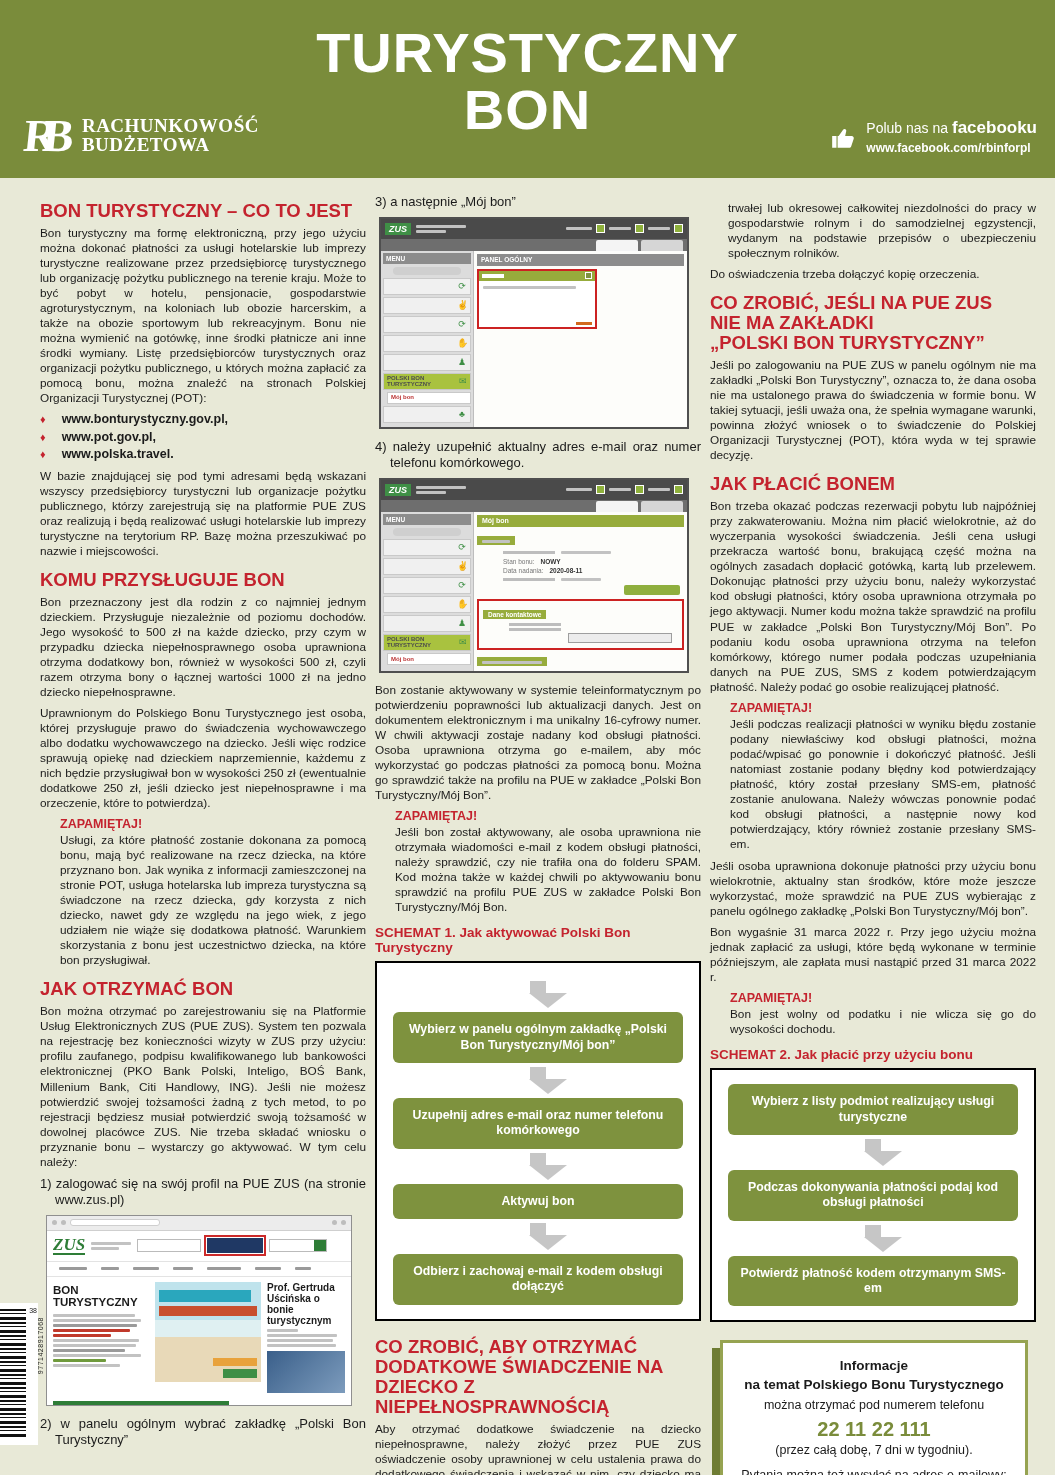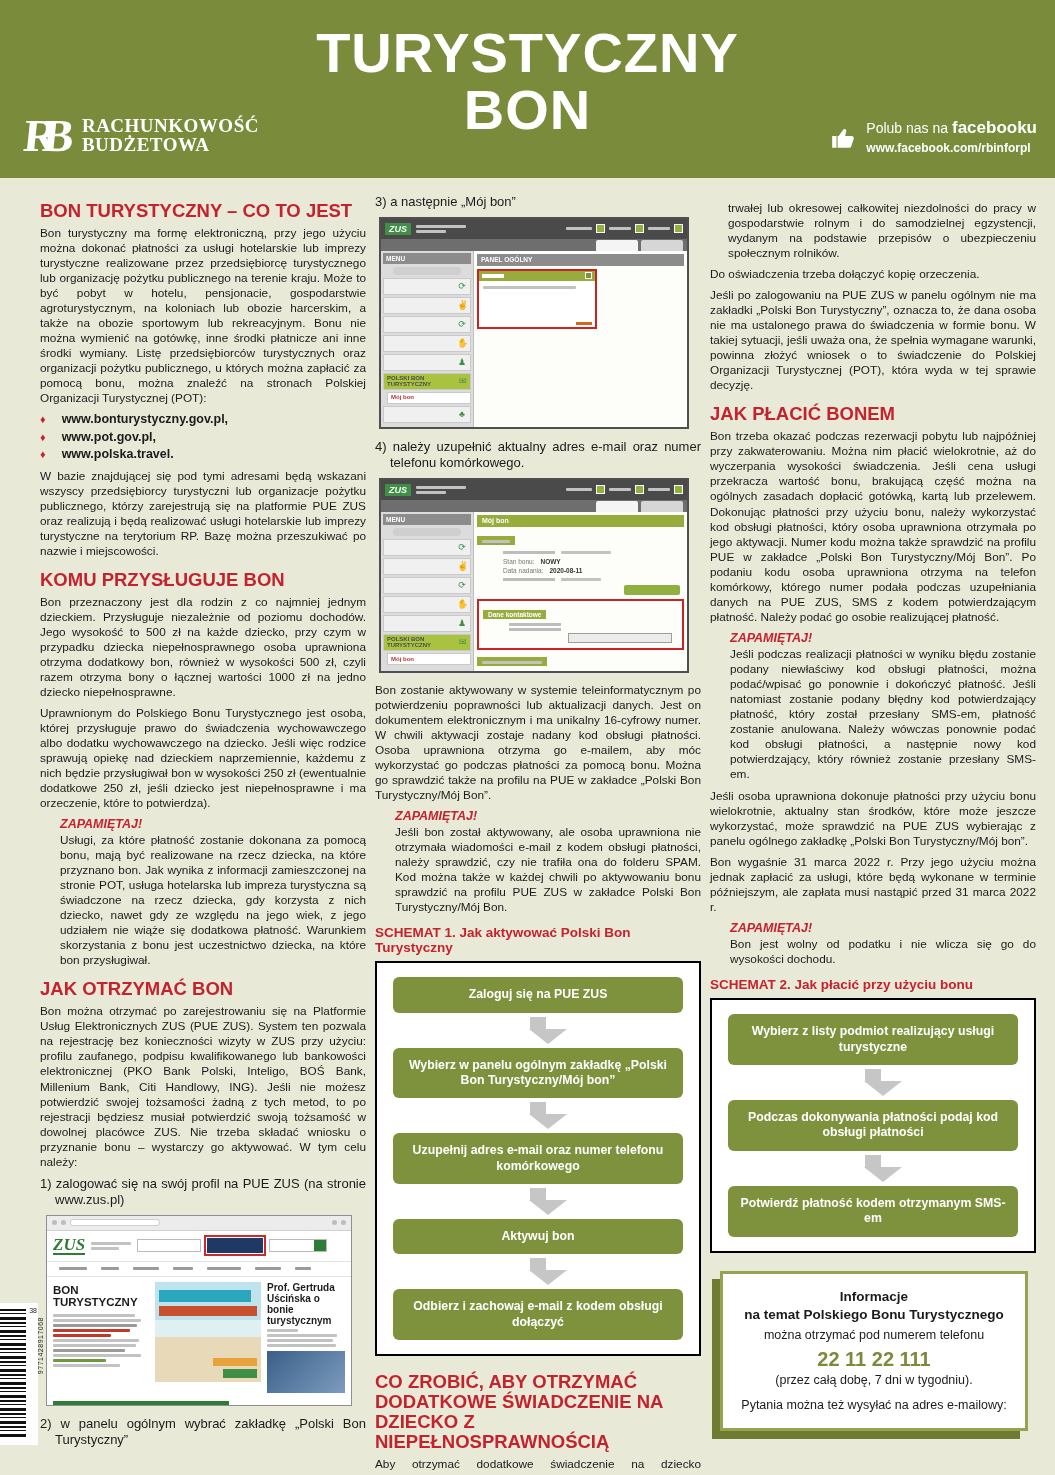--- a/index.html
+++ b/index.html
@@ -18,21 +18,21 @@
   .fb-thumb { width:26px; height:26px; }
   .fb-line1 { font-size:14px; }
   .fb-line1 b { font-size:17px; }
   .fb-line2 { font-size:12px; font-weight:bold; }
   
   .content { display:flex; gap:9px; padding:12px 20px 0 40px; }
   .col { width:326px; flex:0 0 326px; }
   h2 { color:#c4232e; font-size:18.5px; line-height:1.08; margin:11px 0 5px; font-weight:bold; }
   p.t { font-size:11.8px; line-height:1.275; text-align:justify; margin:0 0 6px; }
   .remember { margin:4px 0 7px 20px; }
-  .remember h3 { color:#c4232e; font-size:12.5px; margin:0 0 2px; font-weight:bold;font-style:italic; }
+  .remember h3 { color:#c4232e; font-size:12.5px; margin:0 0 2px; font-weight:bold; }
   .remember p { margin-bottom:0; }
   .links { margin:2px 0 6px; }
   .lrow { display:flex; gap:16px; font-size:12.5px; font-weight:bold; margin:2px 0; }
   .dia { color:#c4232e; font-size:11px; line-height:1.4; }
   .step { font-size:13px; line-height:1.275; margin:2px 0 6px; padding-left:15px; text-indent:-15px; text-align:justify; }
   .cont-bullet { padding-left:18px; }
   
   .schemat-caption { color:#c4232e; font-weight:bold; font-size:13.5px; margin:10px 0 6px; }
   .schemat { background:#fff; border:2px solid #000; padding:14px 16px; }
   .flowbox { background:#7e923e; color:#fff; font-weight:bold; text-align:center; border-radius:6px; padding:10px 6px; font-size:12.3px; line-height:1.25; }
@@ -410,21 +410,20 @@
     </div>
 
     <p class="t">Bon zostanie aktywowany w systemie teleinformatycznym po potwierdzeniu poprawności lub aktualizacji danych. Jest on dokumentem elektronicznym i ma unikalny 16-cyfrowy numer. W chwili aktywacji zostaje nadany kod obsługi płatności. Osoba uprawniona otrzyma go e-mailem, aby móc wykorzystać go podczas płatności za pomocą bonu. Można go sprawdzić także na profilu na PUE w zakładce „Polski Bon Turystyczny/Mój Bon”.</p>
     <div class="remember">
       <h3>ZAPAMIĘTAJ!</h3>
       <p class="t">Jeśli bon został aktywowany, ale osoba uprawniona nie otrzymała wiadomości e-mail z kodem obsługi płatności, należy sprawdzić, czy nie trafiła ona do folderu SPAM. Kod można także w każdej chwili po aktywowaniu bonu sprawdzić na profilu PUE ZUS w zakładce Polski Bon Turystyczny/Mój Bon.</p>
     </div>
 
     <div class="schemat-caption">SCHEMAT 1. Jak aktywować Polski Bon Turystyczny</div>
     <div class="schemat">
-      <div class="flowbox">Zaloguj się na PUE ZUS</div>
       <div class="arr">
           <div class="stem"></div>
           <div class="head"></div>
         </div>
       <div class="flowbox">Wybierz w panelu ogólnym zakładkę „Polski Bon Turystyczny/Mój bon”</div>
       <div class="arr">
           <div class="stem"></div>
           <div class="head"></div>
         </div>
       <div class="flowbox">Uzupełnij adres e-mail oraz numer telefonu komórkowego</div>
@@ -444,20 +443,25 @@
       <span>CO ZROBIĆ, ABY OTRZYMAĆ DODATKOWE ŚWIADCZENIE NA DZIECKO Z NIEPEŁNOSPRAWNOŚCIĄ</span>
     </h2>
     <p class="t">Aby otrzymać dodatkowe świadczenie na dziecko niepełnosprawne, należy złożyć przez PUE ZUS oświadczenie osoby uprawnionej w celu ustalenia prawa do dodatkowego świadczenia i wskazać w nim, czy dziecko ma orzeczenie o:</p>
 
   </div>
 
   <div class="col">
     <p class="t cont-bullet" style="margin-top:11px">trwałej lub okresowej całkowitej niezdolności do pracy w gospodarstwie rolnym i do samodzielnej egzystencji, wydanym na podstawie przepisów o ubezpieczeniu społecznym rolników.</p>
     <p class="t">Do oświadczenia trzeba dołączyć kopię orzeczenia.</p>
 
+    <h2>
+      <span>CO ZROBIĆ, JEŚLI NA PUE ZUS</span><br>
+      <span>NIE MA ZAKŁADKI</span><br>
+      <span>„POLSKI BON TURYSTYCZNY”</span>
+    </h2>
     <p class="t">Jeśli po zalogowaniu na PUE ZUS w panelu ogólnym nie ma zakładki „Polski Bon Turystyczny”, oznacza to, że dana osoba nie ma ustalonego prawa do świadczenia w formie bonu. W takiej sytuacji, jeśli uważa ona, że spełnia wymagane warunki, powinna złożyć wniosek o to świadczenie do Polskiej Organizacji Turystycznej (POT), która wyda w tej sprawie decyzję.</p>
 
     <h2>JAK PŁACIĆ BONEM</h2>
     <p class="t">Bon trzeba okazać podczas rezerwacji pobytu lub najpóźniej przy zakwaterowaniu. Można nim płacić wielokrotnie, aż do wyczerpania wysokości świadczenia. Jeśli cena usługi przekracza wartość bonu, brakującą część można na ogólnych zasadach dopłacić gotówką, kartą lub przelewem. Dokonując płatności przy użyciu bonu, należy wykorzystać kod obsługi płatności, który osoba uprawniona otrzymała po jego aktywacji. Numer kodu można także sprawdzić na profilu PUE w zakładce „Polski Bon Turystyczny/Mój Bon”. Po podaniu kodu osoba uprawniona otrzyma na telefon komórkowy, którego numer podała podczas uzupełniania danych na PUE ZUS, SMS z kodem potwierdzającym płatność. Należy podać go osobie realizującej płatność.</p>
     <div class="remember">
       <h3>ZAPAMIĘTAJ!</h3>
       <p class="t">Jeśli podczas realizacji płatności w wyniku błędu zostanie podany niewłaściwy kod obsługi płatności, można podać/wpisać go ponownie i dokończyć płatność. Jeśli natomiast zostanie podany błędny kod potwierdzający płatność, który został przesłany SMS-em, płatność zostanie anulowana. Należy wówczas ponownie podać kod obsługi płatności, a następnie nowy kod potwierdzający, który również zostanie przesłany SMS-em.</p>
     </div>
     <p class="t">Jeśli osoba uprawniona dokonuje płatności przy użyciu bonu wielokrotnie, aktualny stan środków, które może jeszcze wykorzystać, może sprawdzić na PUE ZUS wybierając z panelu ogólnego zakładkę „Polski Bon Turystyczny/Mój bon”.</p>
     <p class="t">Bon wygaśnie 31 marca 2022 r. Przy jego użyciu można jednak zapłacić za usługi, które będą wykonane w terminie późniejszym, ale zapłata musi nastąpić przed 31 marca 2022 r.</p>

